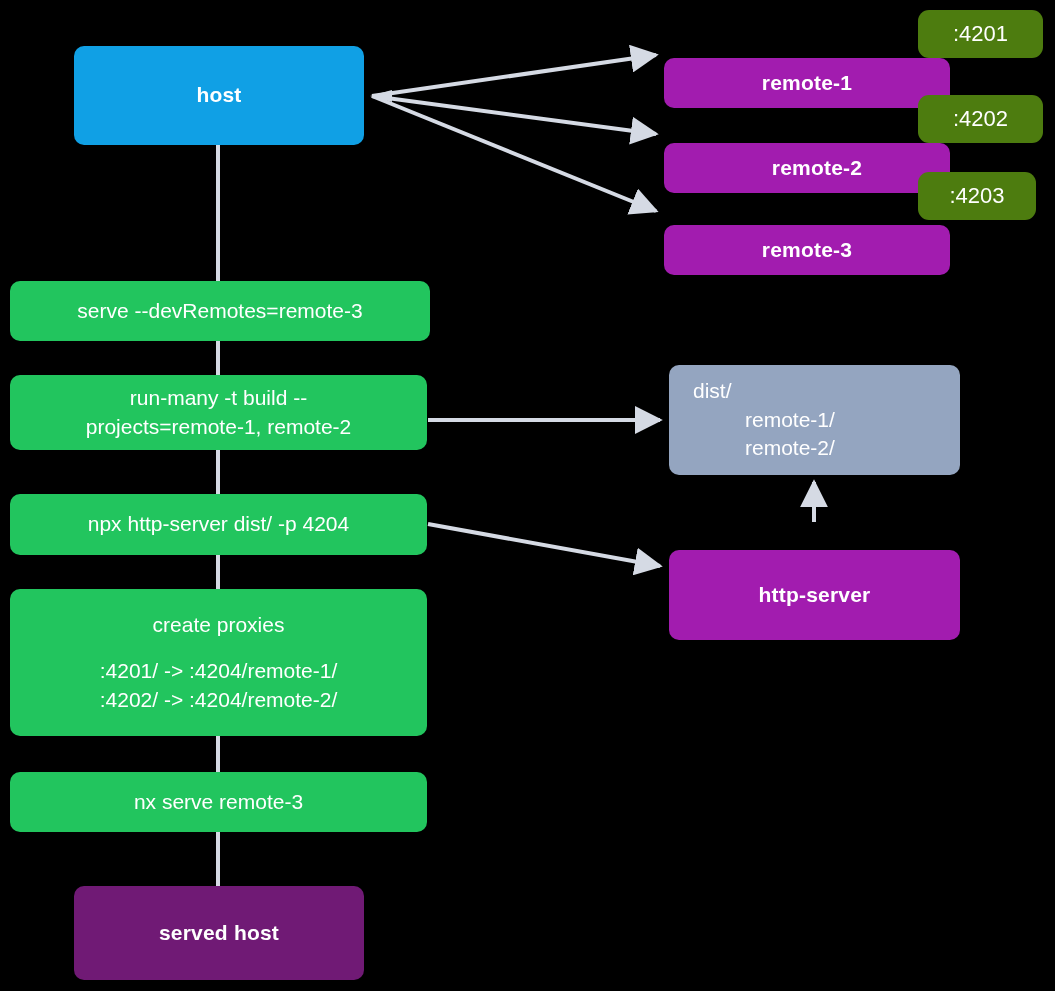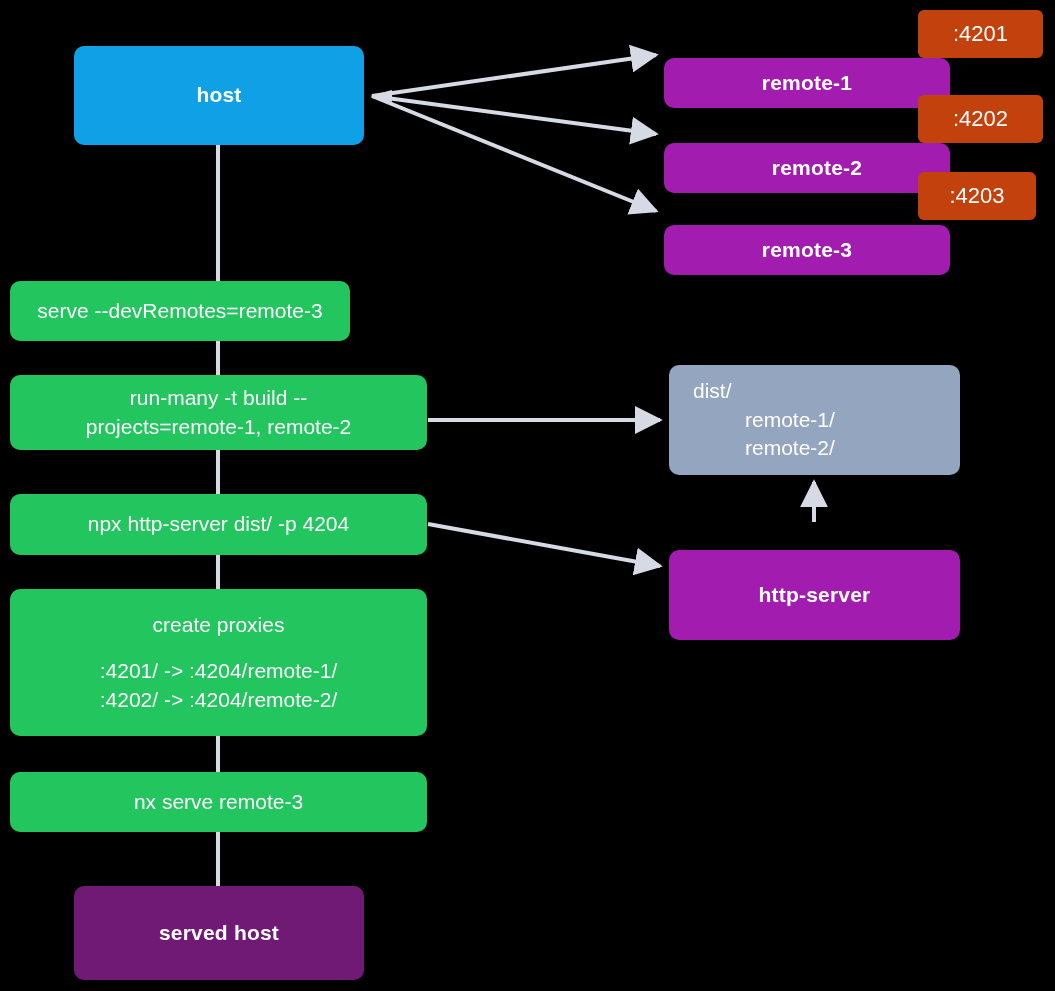--- a/index.html
+++ b/index.html
@@ -57,22 +57,22 @@
     background: #94a5c0;
     font-weight: normal;
     font-size: 21px;
     align-items: flex-start;
     padding-left: 24px;
     text-align: left;
   }
   .badge-port {
     position: absolute;
     box-sizing: border-box;
-    border-radius: 6px;
-    background: #c2410c;
+    border-radius: 11px;
+    background: #4d7c0f;
     color: #ffffff;
     font-size: 22px;
     font-weight: normal;
     display: flex;
     align-items: center;
     justify-content: center;
     z-index: 5;
   }
   .cmd-line { display: block; text-align: center; }
   .cmd-gap { display: block; height: 18px; }
@@ -122,21 +122,21 @@
 
     <line x1="428" y1="524" x2="660" y2="566" stroke="#d5dae4" stroke-width="4" marker-end="url(#arrow)"></line>
 
     <line x1="814" y1="522" x2="814" y2="482" stroke="#d5dae4" stroke-width="4" marker-end="url(#arrow)"></line>
   </svg>
 
   <div class="node node-host" style="left:74px; top:46px; width:290px; height:99px;">
     <span>host</span>
   </div>
 
-  <div class="node node-cmd" style="left:10px; top:281px; width:340px; height:60px;">
+  <div class="node node-cmd" style="left:10px; top:281px; width:420px; height:60px;">
     <span>serve --devRemotes=remote-3</span>
   </div>
 
   <div class="node node-cmd" style="left:10px; top:375px; width:417px; height:75px;">
     <span class="cmd-line">run-many -t build --</span>
     <span class="cmd-line">projects=remote-1, remote-2</span>
   </div>
 
   <div class="node node-cmd" style="left:10px; top:494px; width:417px; height:61px;text-align:right;">
     <span>npx http-server dist/ -p 4204</span>

